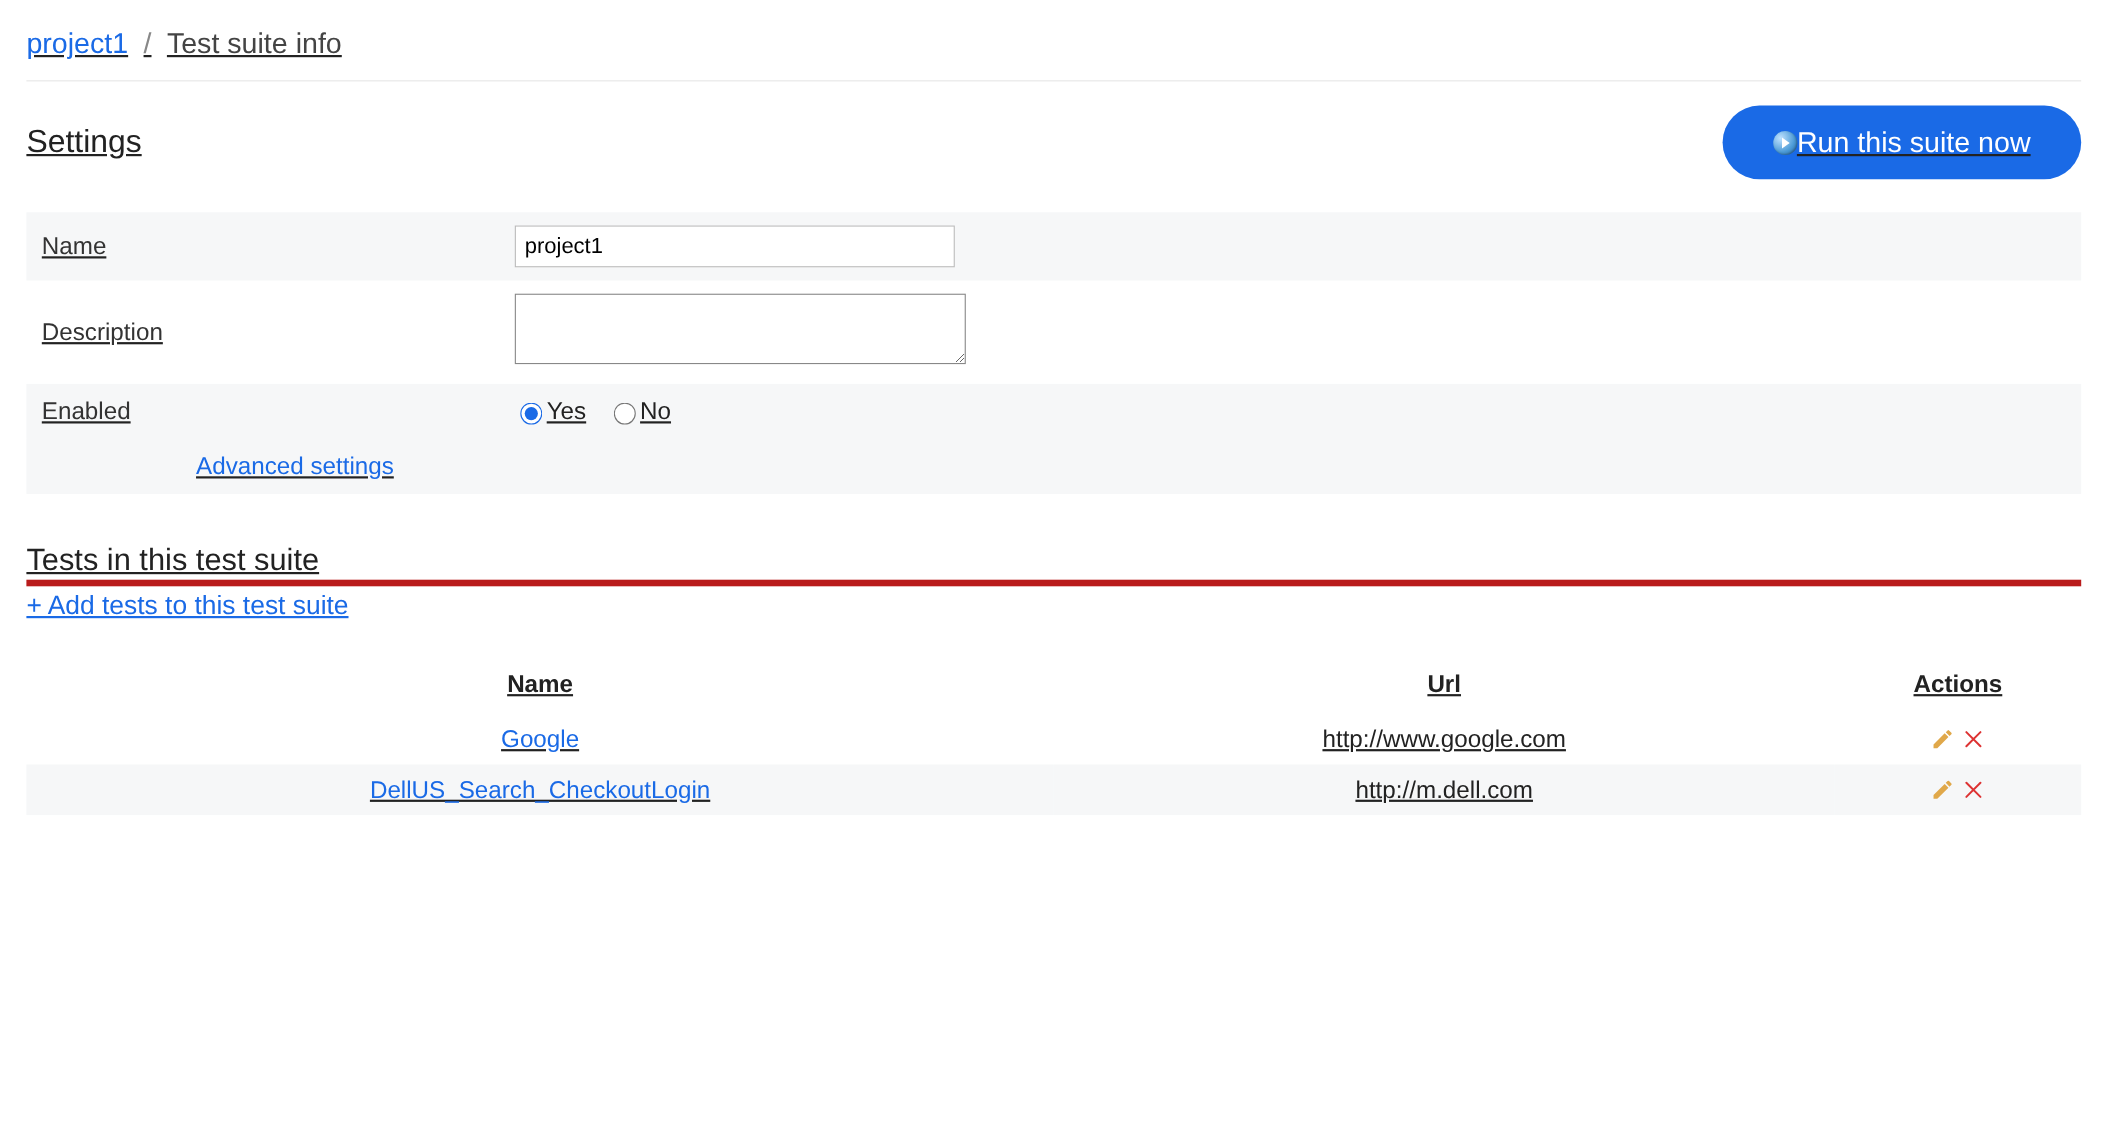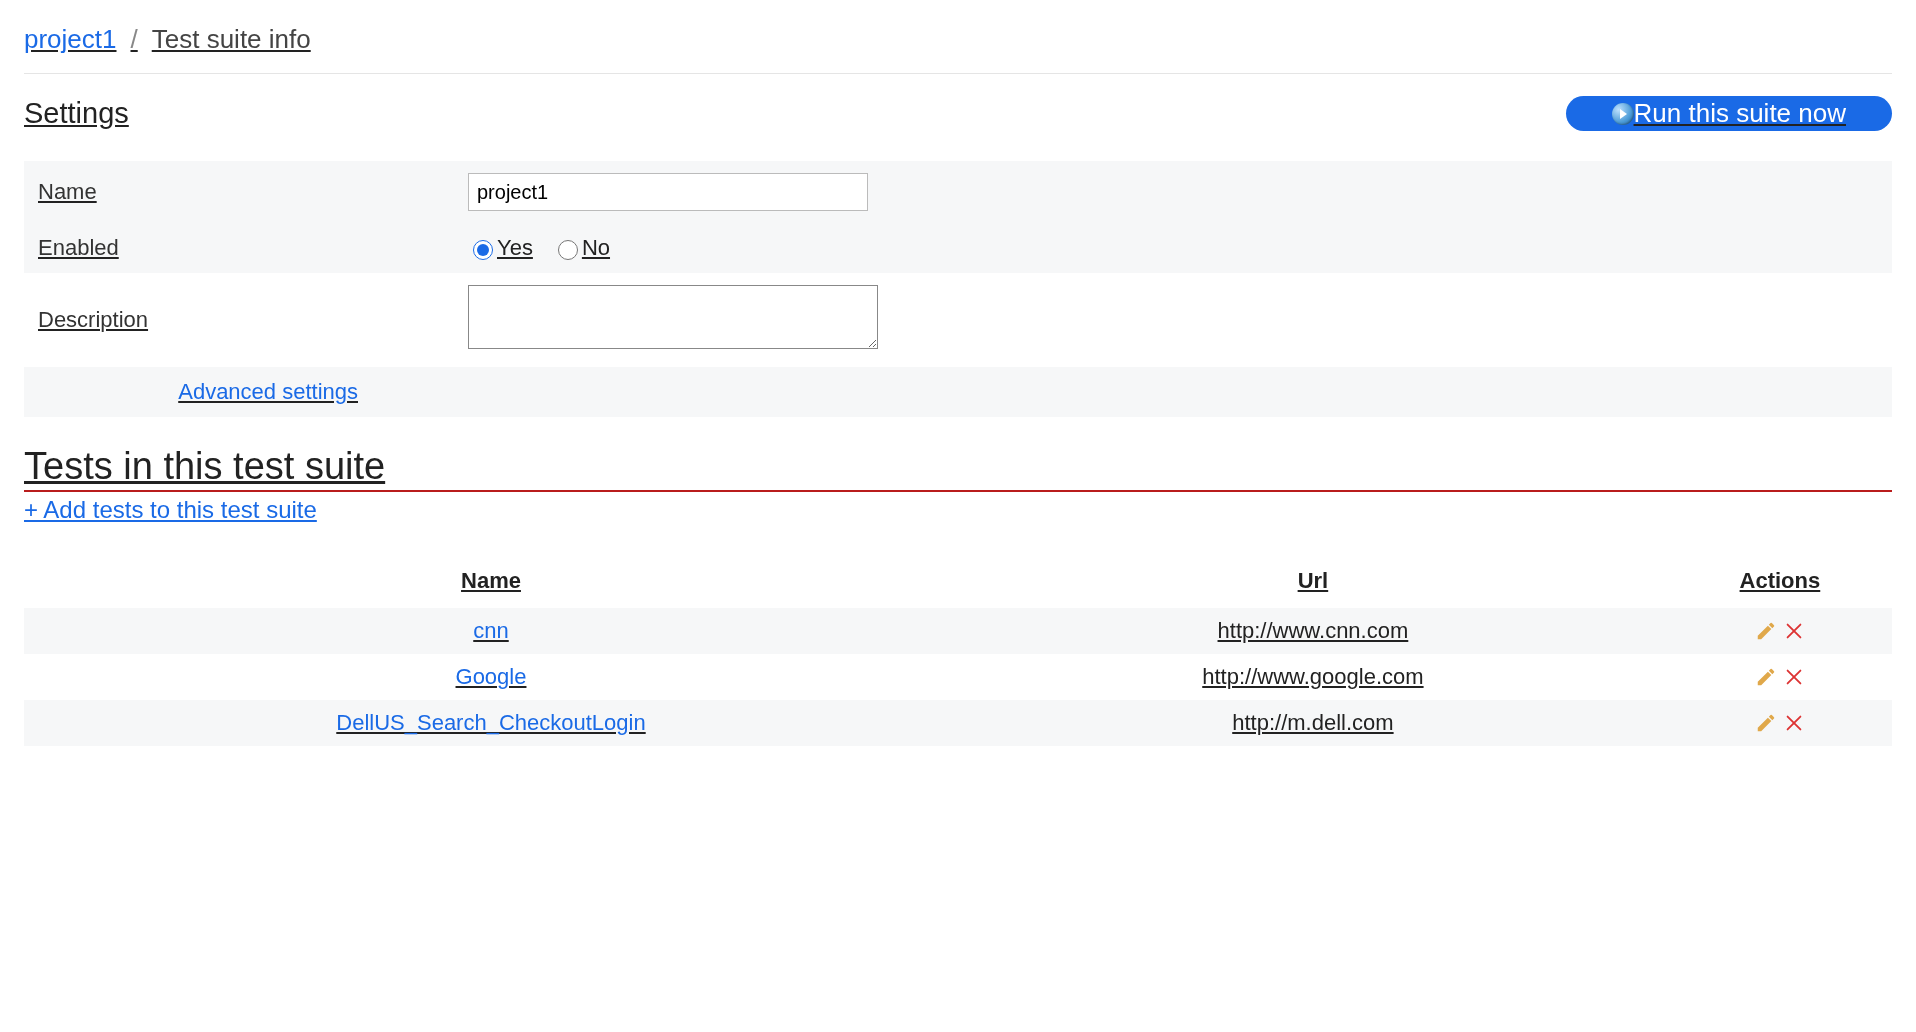--- a/index.html
+++ b/index.html
@@ -33,21 +33,21 @@
     margin-top: 22px;
     margin-bottom: 30px;
   }
   .page-title { font-size: 29px; font-weight: 400; }
 
   .run-btn {
     background: #1a6ae6;
     color: #fff;
     border: none;
     border-radius: 40px;
-    padding: 2px 46px;
+    padding: 18px 46px;
     font-size: 26px;
     display: inline-flex;
     align-items: center;
     cursor: pointer;
   }
   .run-btn .play-icon {
     width: 22px; height: 22px; border-radius: 50%;
     background: radial-gradient(circle at 30% 30%, #bfe2ff, #4a9ad6 60%, #2a6aa6);
     display:inline-flex; align-items:center; justify-content:center;
     box-shadow: inset -1px -1px 2px rgba(0,0,0,.3);
@@ -81,21 +81,21 @@
   .radio-group .opt { margin-right:14px; display:flex; align-items:center;}
 
   .form-row.actions { align-items: center; }
   .adv-link { color:#1a6ae6; text-align:right; padding-right:110px; font-size:22px; text-decoration:none; display:block;}
   .save-btn {
     background:#1a6ae6; color:#fff; border:none; border-radius:40px;
     font-size:24px; padding:16px 52px; cursor:pointer;
   }
 
   
-  .tests-heading { font-size:38px; margin-top:28px; border-bottom:2px solid #b91c1c; padding-bottom:2px;}
+  .tests-heading { font-size:28px; margin-top:44px; border-bottom:6px solid #b91c1c; padding-bottom:2px;}
   .add-link { color:#1a6ae6; font-size:24px; text-decoration:underline; display:inline-block; margin-top:4px;}
 
   table.tests { width:100%; border-collapse:collapse; margin-top:30px; font-size:22px;}
   table.tests th { font-weight:700; padding:14px 10px; text-align:center; }
   table.tests td { padding:10px 10px; text-align:center; }
   table.tests tbody tr.shade { background:#f6f7f8; }
   table.tests td.name a { color:#1a6ae6; text-decoration:none; }
   .actions-cell { display:flex; justify-content:center; gap:6px; align-items:center;}
   .edit-icon, .del-icon { width:22px; height:22px; display:inline-block; cursor:pointer;}
   .edit-icon svg, .del-icon svg { width:100%; height:100%; }
@@ -116,73 +116,55 @@
     <button class="run-btn">
       <span class="play-icon"></span>
       <span>Run this suite now</span>
     </button>
   </div>
 
   <div class="settings-form">
     <div class="form-row shade">
       <label class="rowlabel">Name</label>
       <div><input type="text" value="project1" style=""></div>
+    </div>
+    <div class="form-row">
+      <label class="rowlabel">Description</label>
+      <div><textarea style=""></textarea></div>
     </div>
     <div class="form-row shade">
       <label class="rowlabel">Enabled</label>
       <div class="radio-group">
         <span class="opt">
           <input type="radio" name="enabled" checked="" style="">
           <span>Yes</span>
         </span>
         <span class="opt">
           <input type="radio" name="enabled" style="">
           <span>No</span>
         </span>
       </div>
     </div>
-    <div class="form-row">
-      <label class="rowlabel">Description</label>
-      <div><textarea style=""></textarea></div>
-    </div>
     <div class="form-row shade actions">
       <a href="#" class="adv-link">Advanced settings</a>
     </div>
   </div>
 
   <div class="tests-heading">Tests in this test suite</div>
   <a href="#" class="add-link">+ Add tests to this test suite</a>
 
   <table class="tests">
     <thead>
       <tr>
         <th style="width:50%">Name</th>
         <th style="width:38%">Url</th>
         <th style="width:12%">Actions</th>
       </tr>
     </thead>
     <tbody id="tests-body">
-        <tr class="shade">
-          <td class="name"><a href="#">cnn</a></td>
-          <td>http://www.cnn.com</td>
-          <td>
-            <div class="actions-cell">
-              <span class="edit-icon">
-  <svg viewBox="0 0 24 24">
-                  <path fill="#e0a84a" d="M3 17.25V21h3.75L17.81 9.94l-3.75-3.75L3 17.25zM20.71 7.04a1 1 0 0 0 0-1.41l-2.34-2.34a1 1 0 0 0-1.41 0l-1.83 1.83 3.75 3.75 1.83-1.83z"></path>
-                </svg>
-</span>
-              <span class="del-icon">
-  <svg viewBox="0 0 24 24">
-                  <path fill="#d33" stroke="#d33" stroke-width="2" stroke-linecap="round" d="M5 5l14 14M19 5L5 19"></path>
-                </svg>
-</span>
-            </div>
-          </td>
-        </tr>
         <tr>
           <td class="name"><a href="#">Google</a></td>
           <td>http://www.google.com</td>
           <td>
             <div class="actions-cell">
               <span class="edit-icon">
   <svg viewBox="0 0 24 24">
                   <path fill="#e0a84a" d="M3 17.25V21h3.75L17.81 9.94l-3.75-3.75L3 17.25zM20.71 7.04a1 1 0 0 0 0-1.41l-2.34-2.34a1 1 0 0 0-1.41 0l-1.83 1.83 3.75 3.75 1.83-1.83z"></path>
                 </svg>
 </span>

